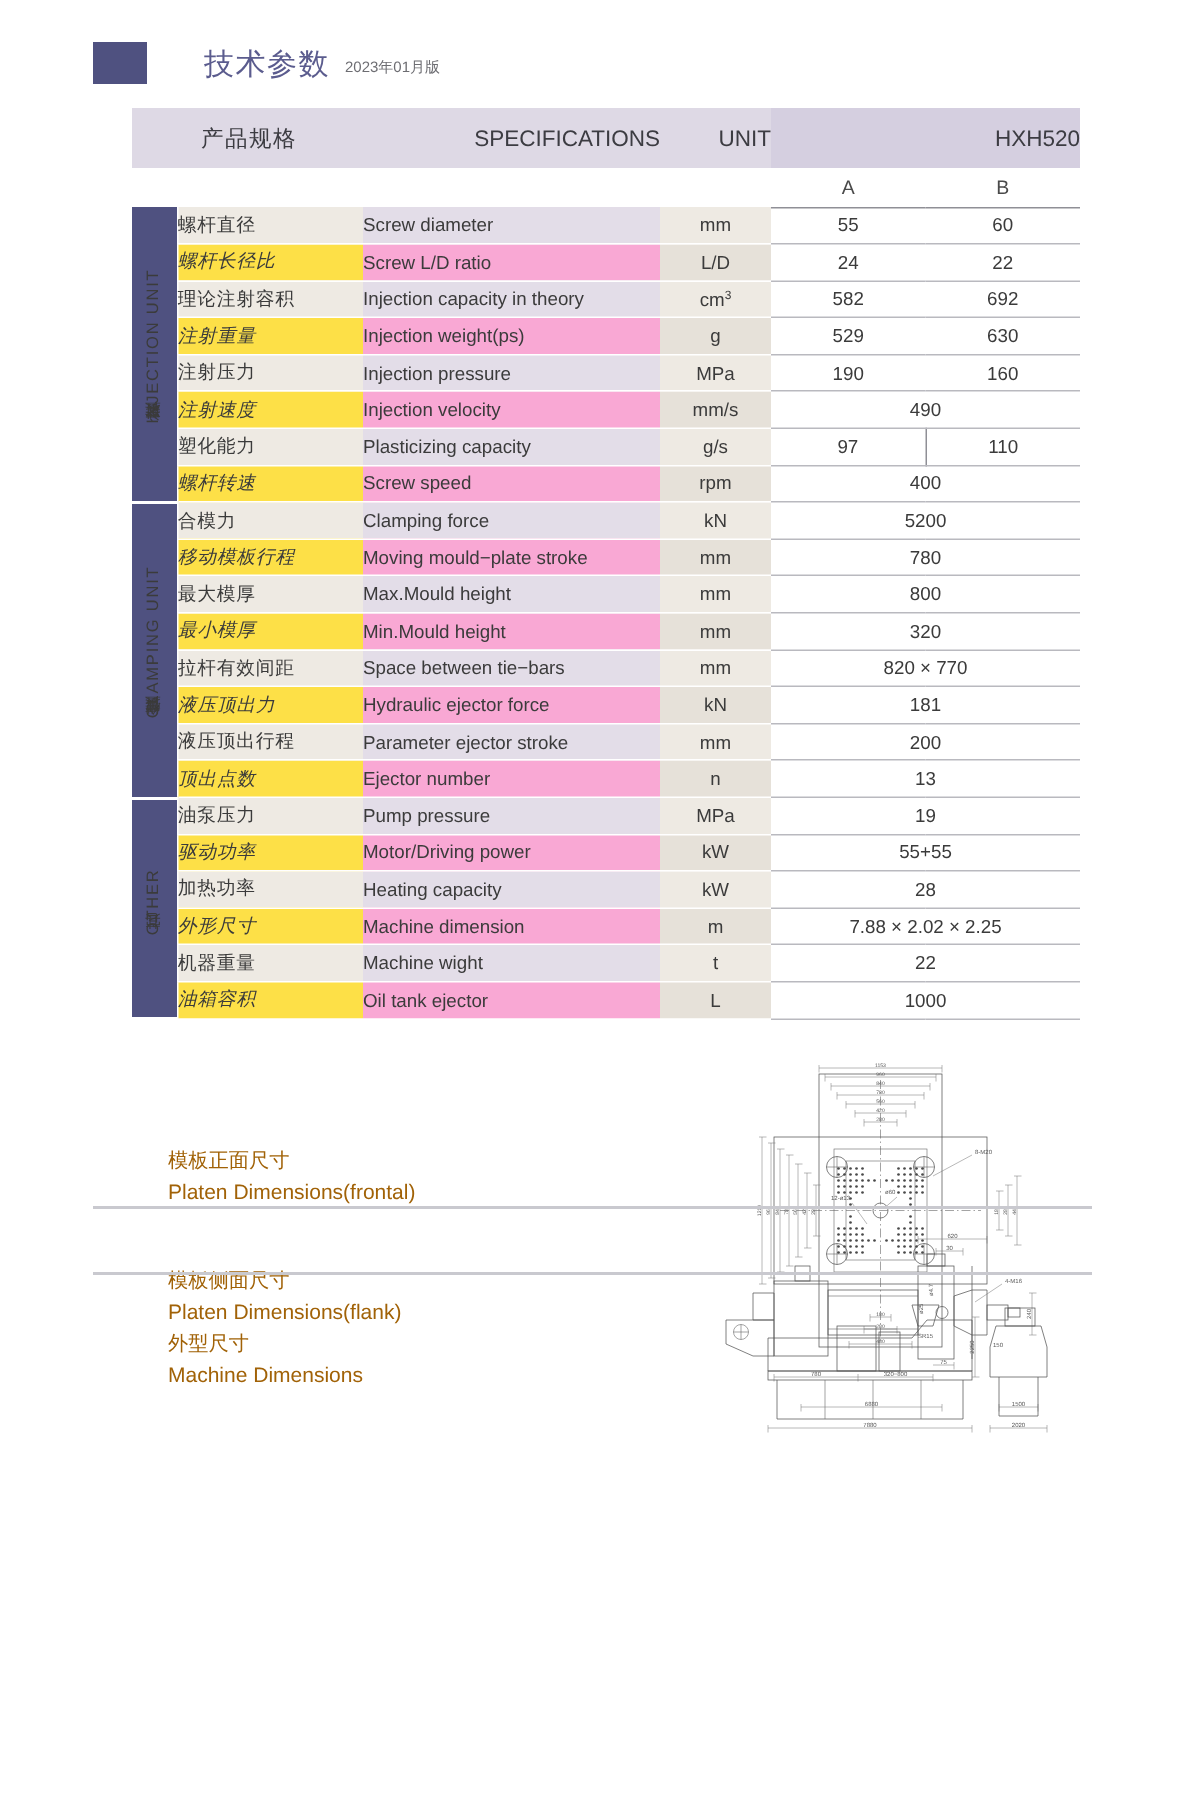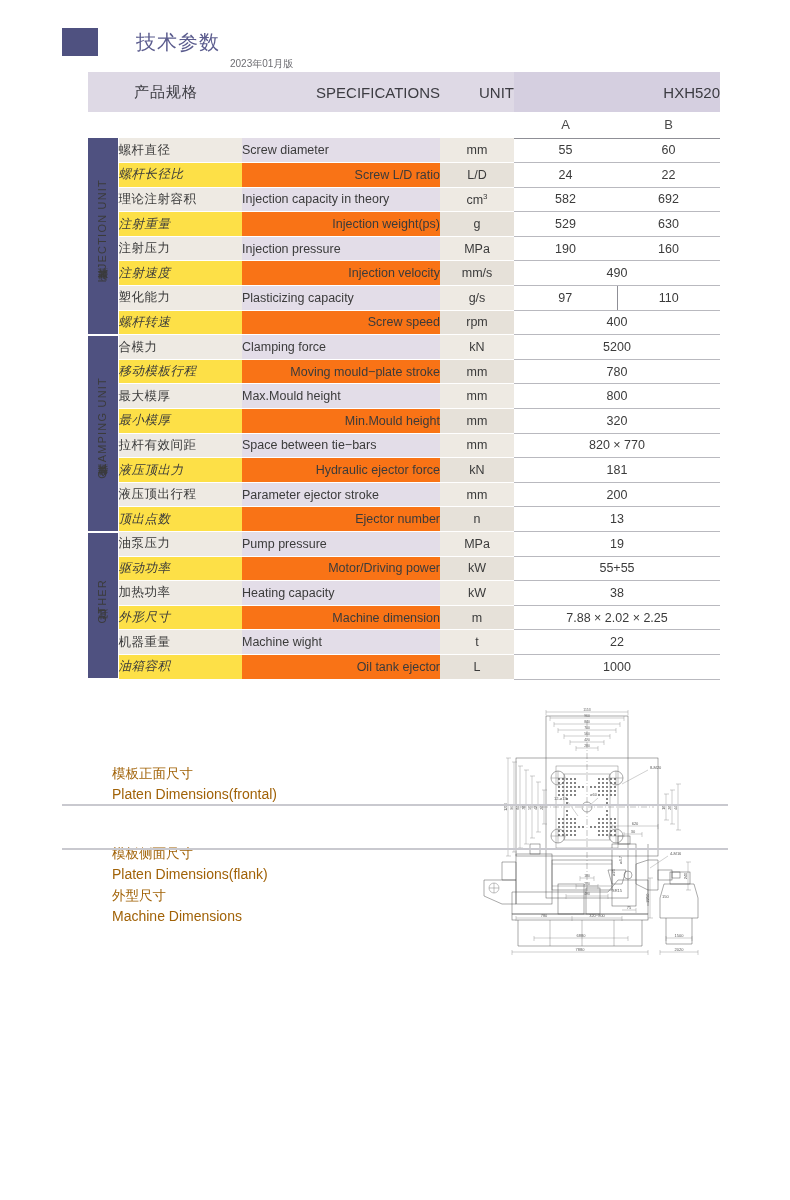--- a/index.html
+++ b/index.html
@@ -10,21 +10,21 @@
     color: #3a3a3a;
     overflow: hidden;
   }
   .page { position: relative; width: 790px; height: 1200px; background:#fff; }
 
   
   .title-row { display:flex; align-items:center; padding: 26px 0 0 62px; height: 58px; }
   .title-mark { width: 36px; height: 28px; background:#4f5180; margin-right: 22px; }
   .title-en { font-size: 27px; color:#3f3f46; letter-spacing:.2px; font-weight:400; }
   .title-cn { font-size: 20px; color:#5b5c8e; margin-left: 16px; letter-spacing:1px;text-align:right; }
-  .title-date { font-size: 10px; color:#6d6d72; margin-left: 10px; position:relative; top:22px; }
+  .title-date { font-size: 10px; color:#6d6d72; margin-left: 10px; position:relative; top:3px; }
 
   
   .table-wrap { margin: 14px 0 0 88px; width: 632px; }
   table.spec { border-collapse: collapse; width: 632px; table-layout: fixed; }
   table.spec td, table.spec th { padding:0; font-weight:400; }
 
   .c-side { width: 30px; }
   .c-cn   { width: 124px; }
   .c-en   { width: 198px; }
   .c-unit { width: 74px; }
@@ -43,21 +43,21 @@
   
   tr.r td { height: 24.6px; font-size: 12.5px; color:#3b3b3b; }
   td.cn  { background:#eeeae3; padding-left: 14px; letter-spacing:.5px; font-size:12px;
            border-bottom: 1px solid #ffffff; border-left:1px solid #ffffff;margin-top:12px; }
   td.en  { background:#e3dde8; padding-left: 12px; border-bottom: 1px solid #ffffff; }
   td.unit{ background:#eeeae3; text-align:center; border-bottom: 1px solid #ffffff; }
   td.val { background:#fff; text-align:center; border-bottom: 1px solid #b9b9bf; }
   td.val.split-left { border-right: 1px solid #8f8f96; }
 
   tr.r.alt td.cn   { background:#fde047;font-style:italic; }
-  tr.r.alt td.en   { background:#f97316;text-align:right; }
+  tr.r.alt td.en   { background:#f9a8d4; }
   tr.r.alt td.unit { background:#e6e1d9; }
 
   
   td.side {
     background:#4f5180; color:#fff; vertical-align: middle; text-align:center;
     border-bottom: 2px solid #fff; border-left: 0; position: relative;
   }
   .side-inner {
     writing-mode: vertical-rl; text-orientation: mixed;
     transform: rotate(180deg);
@@ -244,21 +244,21 @@
           <tr class="r alt">
             <td class="cn">驱动功率</td>
             <td class="en">Motor/Driving power</td>
             <td class="unit">kW</td>
             <td class="val" colspan="2">55+55</td>
           </tr>
           <tr class="r">
             <td class="cn">加热功率</td>
             <td class="en">Heating capacity</td>
             <td class="unit">kW</td>
-            <td class="val" colspan="2">38</td>
+            <td class="val" colspan="2">28</td>
           </tr>
           <tr class="r alt">
             <td class="cn">外形尺寸</td>
             <td class="en">Machine dimension</td>
             <td class="unit">m</td>
             <td class="val" colspan="2">7.88 × 2.02 × 2.25</td>
           </tr>
           <tr class="r">
             <td class="cn">机器重量</td>
             <td class="en">Machine wight</td>

